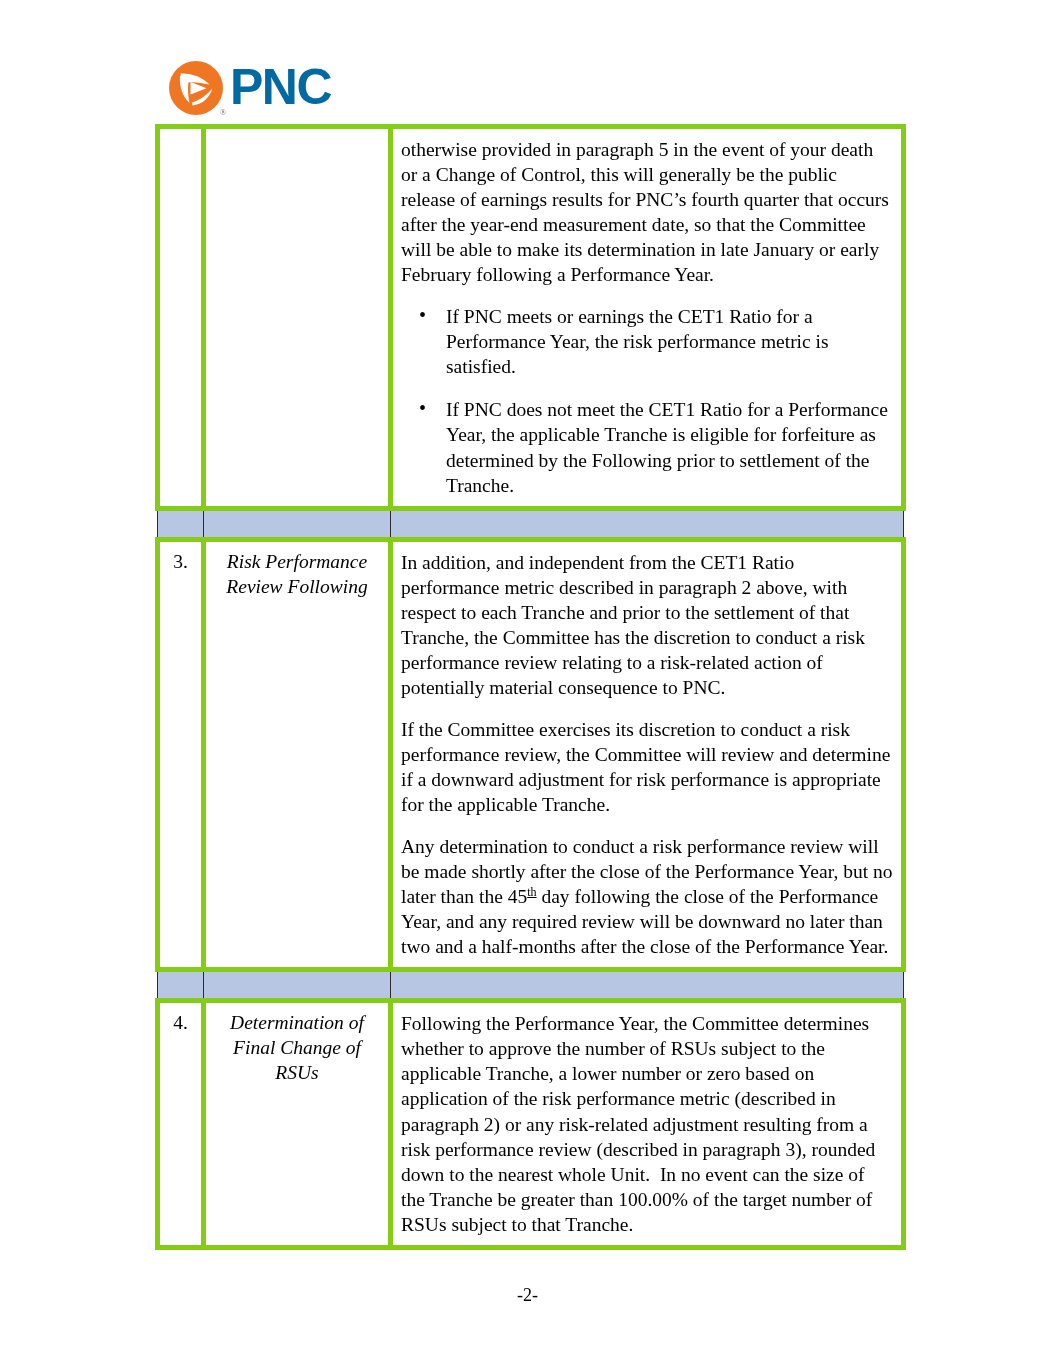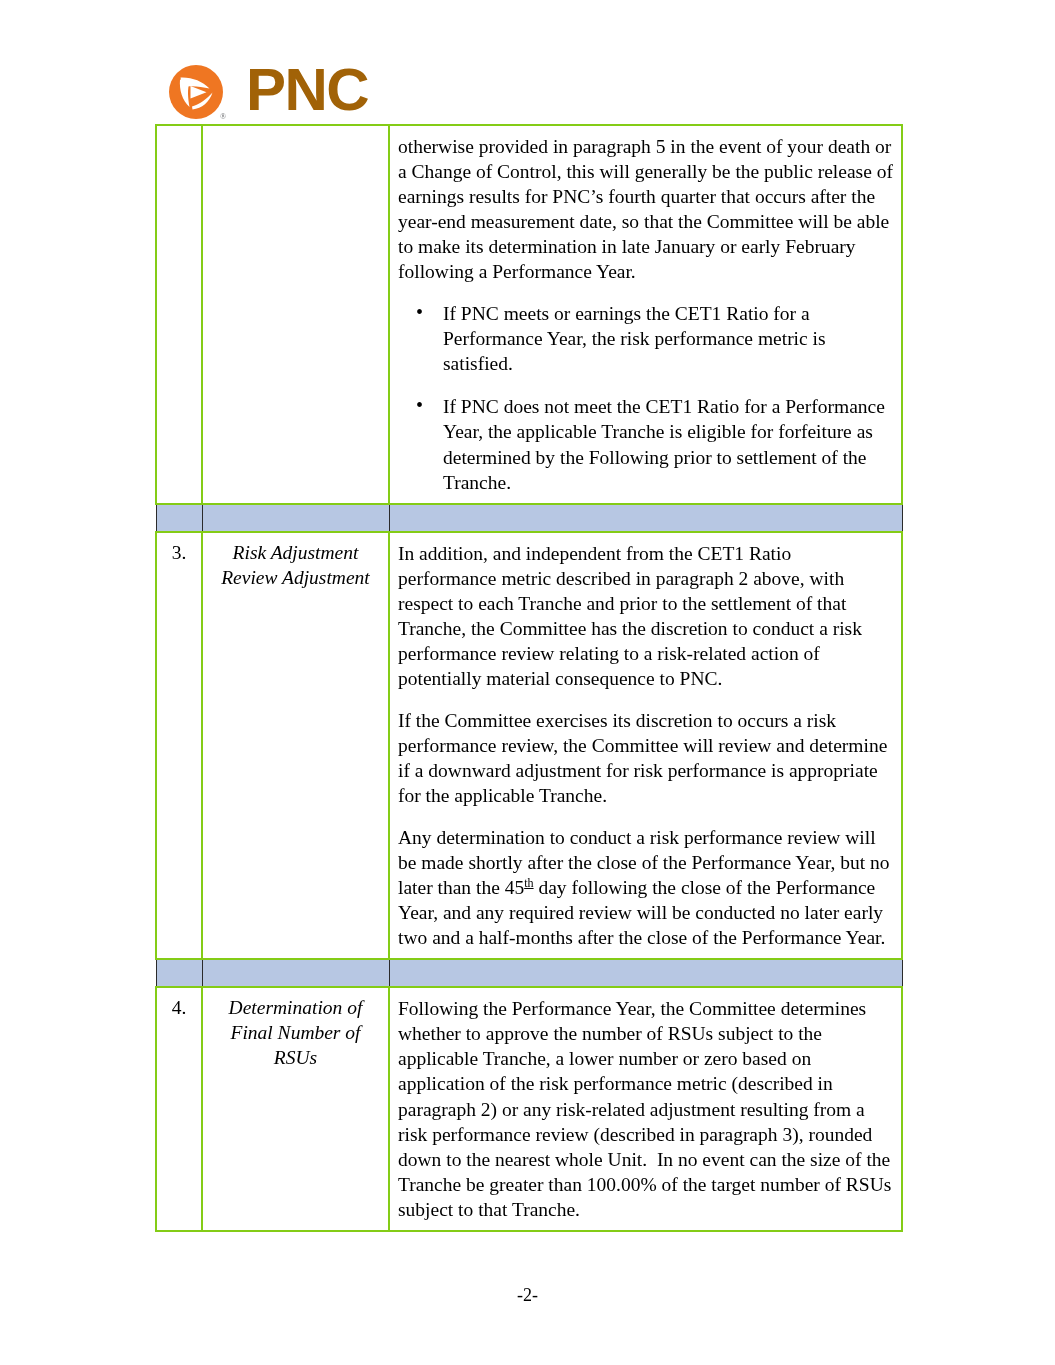--- a/index.html
+++ b/index.html
@@ -42,40 +42,40 @@
     position: absolute;
     right: -2px;
     bottom: -1px;
     font-size: 8px;
     color: #6d6e71;
     font-family: "Liberation Serif", serif;
     line-height: 1;
   }
   .logo-word {
     font-family: "Liberation Sans", sans-serif;
-    font-size: 60px;
+    font-size: 50px;
     font-weight: bold;
     letter-spacing: -1.5px;
-    color: #a16207;
+    color: #0369a1;
     line-height: 1;
-    margin-left: 18px;
+    margin-left: 2px;
     margin-bottom: 3px;
   }
 
   
   .doc-table {
     position: absolute;
     left: 155px;
     top: 124px;
     width: 746px;
     border-collapse: collapse;
     table-layout: fixed;
   }
   .doc-table td {
-    border: 2px solid #84cc16;
+    border: 5px solid #84cc16;
     vertical-align: top;
     padding: 8px;
   }
   .col-num   { width: 46px; }
   .col-label { width: 187px; }
   .col-body  { width: 513px; }
 
   .cell-num {
     text-align: center;
     vertical-align: middle;
@@ -195,37 +195,37 @@
       </tr>
 
       <tr class="sep-row">
         <td></td>
         <td></td>
         <td></td>
       </tr>
 
       <tr>
         <td class="cell-num">3.</td>
-        <td class="cell-label">Risk Adjustment Review Adjustment</td>
+        <td class="cell-label">Risk Performance Review Following</td>
         <td class="cell-body">
           <p>In addition, and independent from the CET1 Ratio performance metric described in paragraph 2 above, with respect to each Tranche and prior to the settlement of that Tranche, the Committee has the discretion to conduct a risk performance review relating to a risk-related action of potentially material consequence to PNC.</p>
-          <p>If the Committee exercises its discretion to occurs a risk performance review, the Committee will review and determine if a downward adjustment for risk performance is appropriate for the applicable Tranche.</p>
-          <p><span>Any determination to conduct a risk performance review will be made shortly after the close of the Performance Year, but no later than the 45</span><sup>th</sup><span> day following the close of the Performance Year, and any required review will be conducted no later early two and a half-months after the close of the Performance Year.</span></p>
+          <p>If the Committee exercises its discretion to conduct a risk performance review, the Committee will review and determine if a downward adjustment for risk performance is appropriate for the applicable Tranche.</p>
+          <p><span>Any determination to conduct a risk performance review will be made shortly after the close of the Performance Year, but no later than the 45</span><sup>th</sup><span> day following the close of the Performance Year, and any required review will be downward no later than two and a half-months after the close of the Performance Year.</span></p>
         </td>
       </tr>
 
       <tr class="sep-row">
         <td></td>
         <td></td>
         <td></td>
       </tr>
 
       <tr>
         <td class="cell-num">4.</td>
-        <td class="cell-label">Determination of Final Number of RSUs</td>
+        <td class="cell-label">Determination of Final Change of RSUs</td>
         <td class="cell-body">
           <p><span>Following the Performance Year, the Committee determines whether to approve the number of RSUs subject to the applicable Tranche, a lower number or zero based on application of the risk performance metric (described in paragraph 2) or any risk-related adjustment resulting from a risk performance review (described in paragraph 3), rounded down to the nearest whole Unit.&nbsp;&nbsp;</span><span class="bold">In no event can the size of the Tranche be greater than 100.00% of the target number of RSUs subject to that Tranche.</span></p>
         </td>
       </tr>
 
     </tbody>
   </table>
 
   <div class="footer">
     <span>-2-</span>

